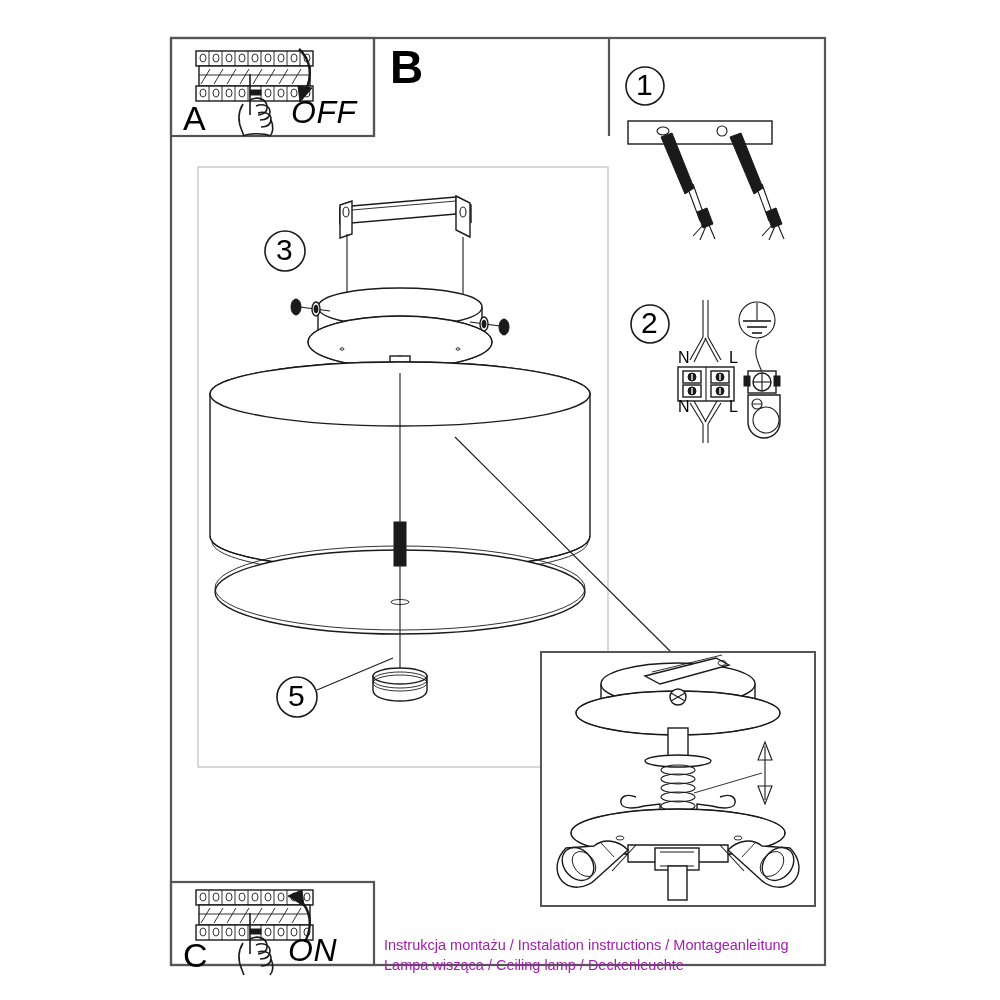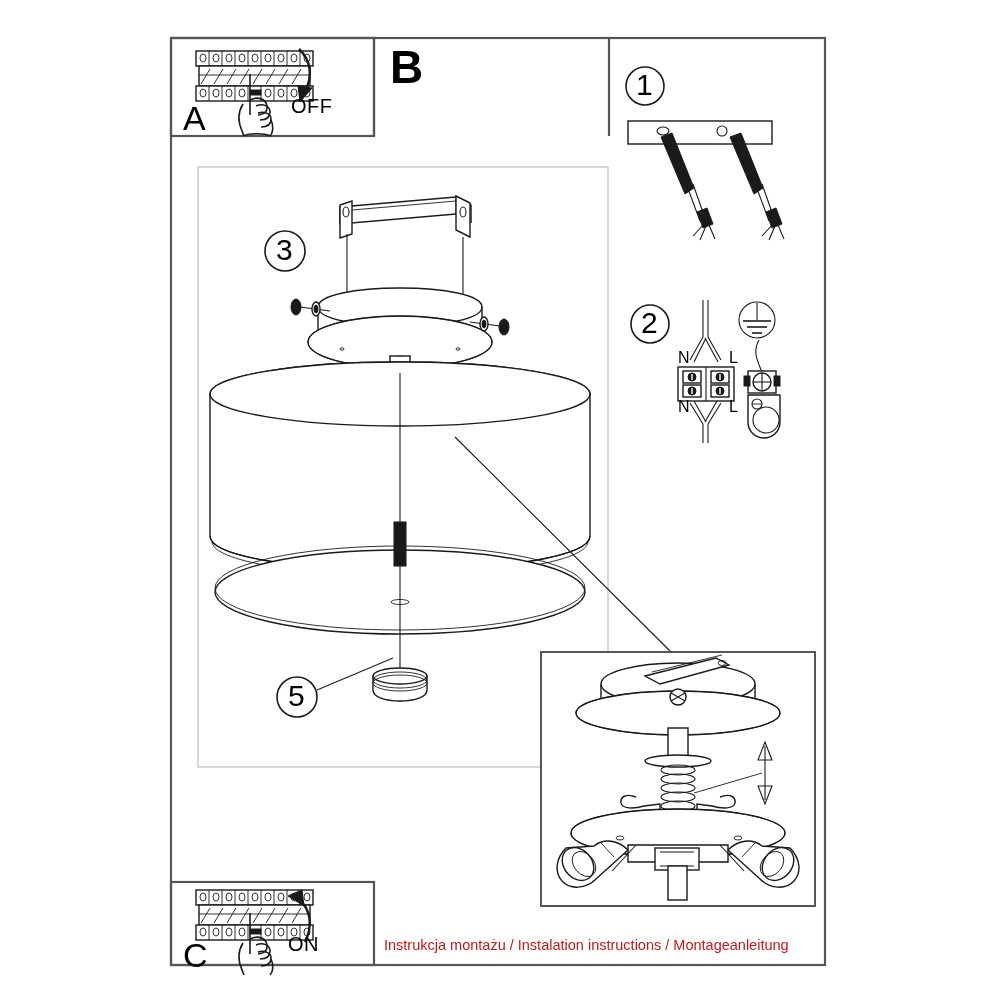--- a/index.html
+++ b/index.html
@@ -37,39 +37,40 @@
     font-size: 34px;
     font-weight: 400;
     font-family: "Liberation Sans", sans-serif;
   }
   .label-big {
     font-size: 46px;
     font-weight: 700;
     font-family: "Liberation Sans", sans-serif;
   }
   .label-onoff {
-    font-size: 20px;
+    font-size: 32px;
     font-weight: 400;
     letter-spacing: 0.5px;
     font-family: "Liberation Sans", sans-serif;
+    font-style: italic;
   }
   .label-step {
     font-size: 30px;
     font-weight: 400;
     font-family: "Liberation Sans", sans-serif;
   }
   .label-nl {
     font-size: 16px;
     font-weight: 400;
     font-family: "Liberation Sans", sans-serif;
   }
   .footer-line {
     font-size: 14.5px;
     font-family: "Liberation Sans", sans-serif;
-    color: #b91c1c;
+    color: #a21caf;
   }
 </style>
 </head>
 <body>
 
 <div id="sheet">
 
   <svg class="svg-layer" viewBox="0 0 1000 1000">
     <defs>
       <style>
@@ -501,14 +502,15 @@
   <div class="txt label-step" style="left:276px; top:235px;">3</div>
 
   <div class="txt label-step" style="left:288px; top:681px;">5</div>
 
   <div class="txt label-nl" style="left:678px; top:350px;">N</div>
   <div class="txt label-nl" style="left:729px; top:350px;">L</div>
   <div class="txt label-nl" style="left:678px; top:399px;">N</div>
   <div class="txt label-nl" style="left:729px; top:399px;">L</div>
 
   <div class="txt footer-line" style="left:384px; top:938px;">Instrukcja montażu / Instalation instructions / Montageanleitung</div>
+  <div class="txt footer-line" style="left:384px; top:958px;">Lampa wisząca / Ceiling lamp / Deckenleuchte</div>
 
 </div>
 
 </body></html>

